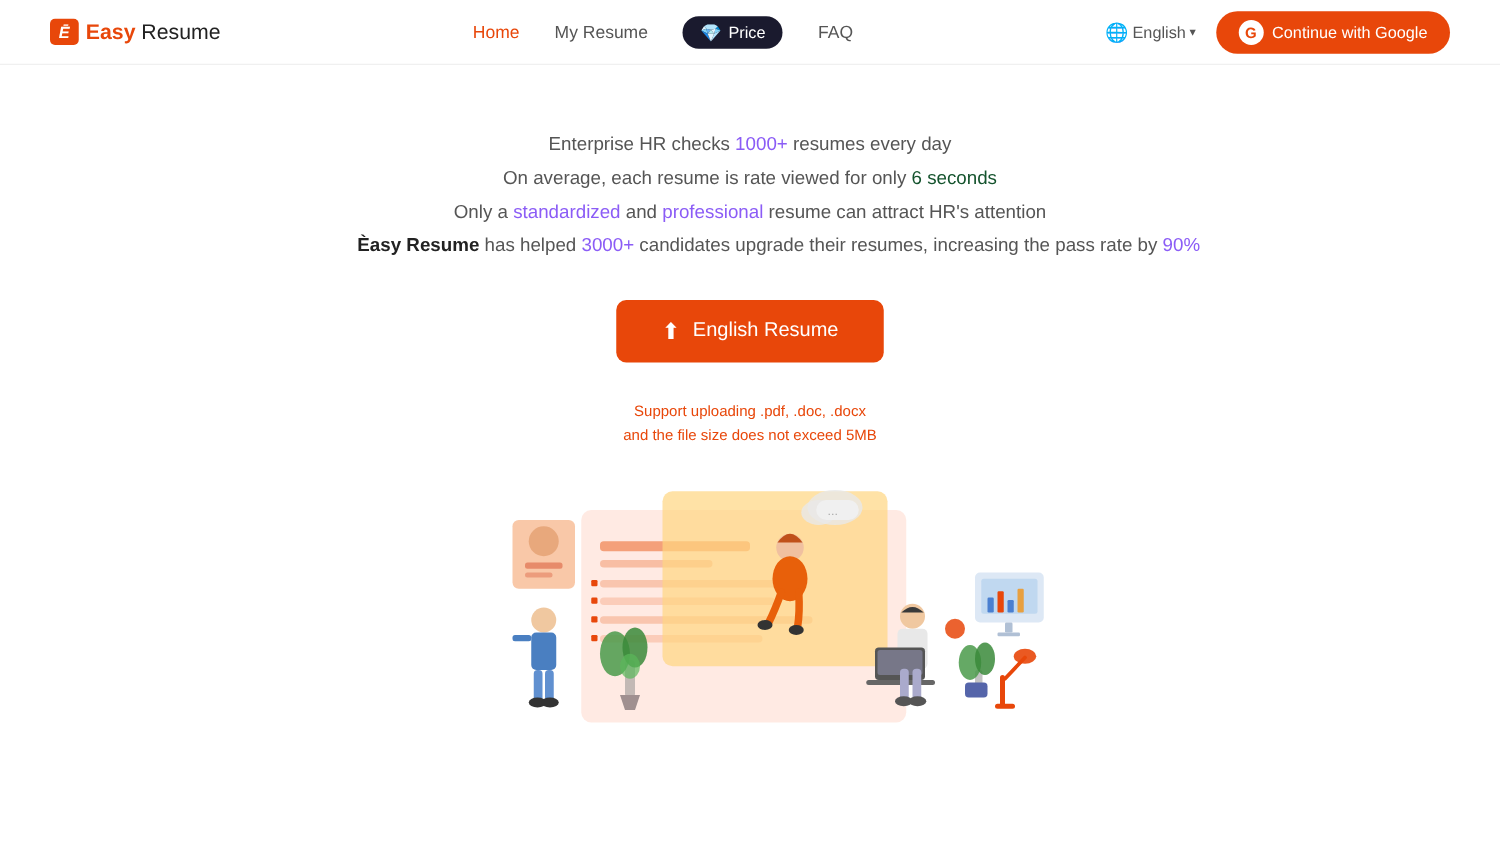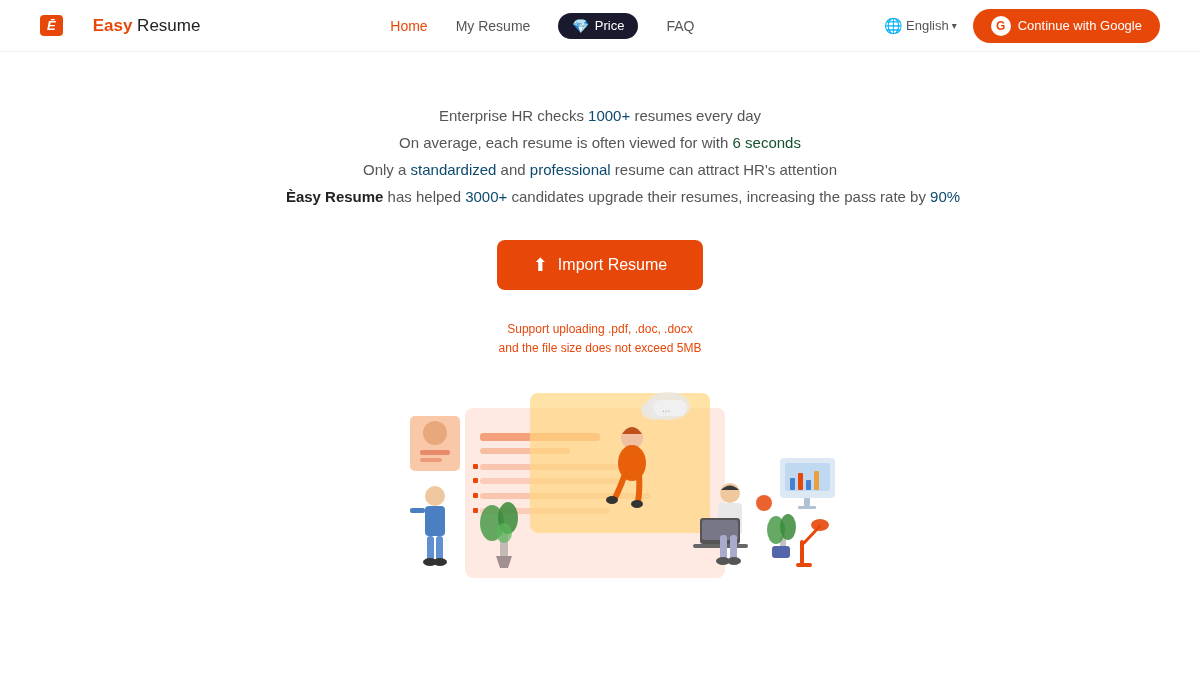--- a/index.html
+++ b/index.html
@@ -105,21 +105,21 @@
       color: #1a1a2e;
       margin-bottom: 22px;
       letter-spacing: -0.5px;
     }
     .hero-desc {
       font-size: 15px;
       line-height: 1.8;
       color: #555;
       margin-bottom: 30px;
     }
-    .hero-desc .highlight-orange { color: #0c4a6e; font-weight: 500; }
+    .hero-desc .highlight-orange { color: #8b5cf6; font-weight: 500; }
     .hero-desc .highlight-blue { color: #14532d; font-weight: 500; }
     .hero-desc .brand-bold { font-weight: 700; color: #222; margin-left: 46px; }
     .import-btn {
       background: #e8470a;
       color: #fff;
       border: none;
       border-radius: 8px;
       padding: 14px 36px;
       font-size: 16px;
       font-weight: 500;
@@ -152,21 +152,21 @@
       width: 480px;
       height: 210px;
     }
   </style>
 </head>
 <body>
 
 <nav class="navbar">
   <div class="logo">
     <span class="logo-icon">Ē</span>
-    <span class="logo-text"><b style="color:#e8470a;margin-left:24px;">Easy</b> Resume</span>
+    <span class="logo-text"><b style="color:#e8470a;">Easy</b> Resume</span>
   </div>
   <ul class="nav-links">
     <li><a href="#" class="active">Home</a></li>
     <li><a href="#">My Resume</a></li>
     <li>
       <button class="nav-price-btn">
         <span class="price-gem">💎</span>
         <span>Price</span>
       </button>
     </li>
@@ -184,33 +184,33 @@
     </button>
   </div>
 </nav>
 
 <section class="hero">
   <div class="hero-desc">
     <div>
       <span>Enterprise HR checks </span><span class="highlight-orange">1000+</span><span> resumes every day</span>
     </div>
     <div>
-      <span>On average, each resume is often viewed for with </span><span class="highlight-blue">6 seconds</span>
+      <span>On average, each resume is rate viewed for only </span><span class="highlight-blue">6 seconds</span>
     </div>
     <div>
       <span>Only a </span><span class="highlight-orange">standardized</span><span> and </span><span class="highlight-orange">professional</span><span> resume can attract HR's attention</span>
     </div>
     <div>
       <span class="brand-bold">Èasy Resume</span><span> has helped </span><span class="highlight-orange">3000+</span><span> candidates upgrade their resumes, increasing the pass rate by </span><span class="highlight-orange">90%</span>
     </div>
   </div>
   <div>
     <button class="import-btn">
       <span class="upload-icon">⬆</span>
-      <span>Import Resume</span>
+      <span>English Resume</span>
     </button>
     <br>
     <div class="file-hint">
       <span>Support uploading </span><span style="color:#e8470a;">.pdf, .doc, .docx</span>
       <br>
       <span>and the file size does not exceed 5MB</span>
     </div>
   </div>
 </section>
 

